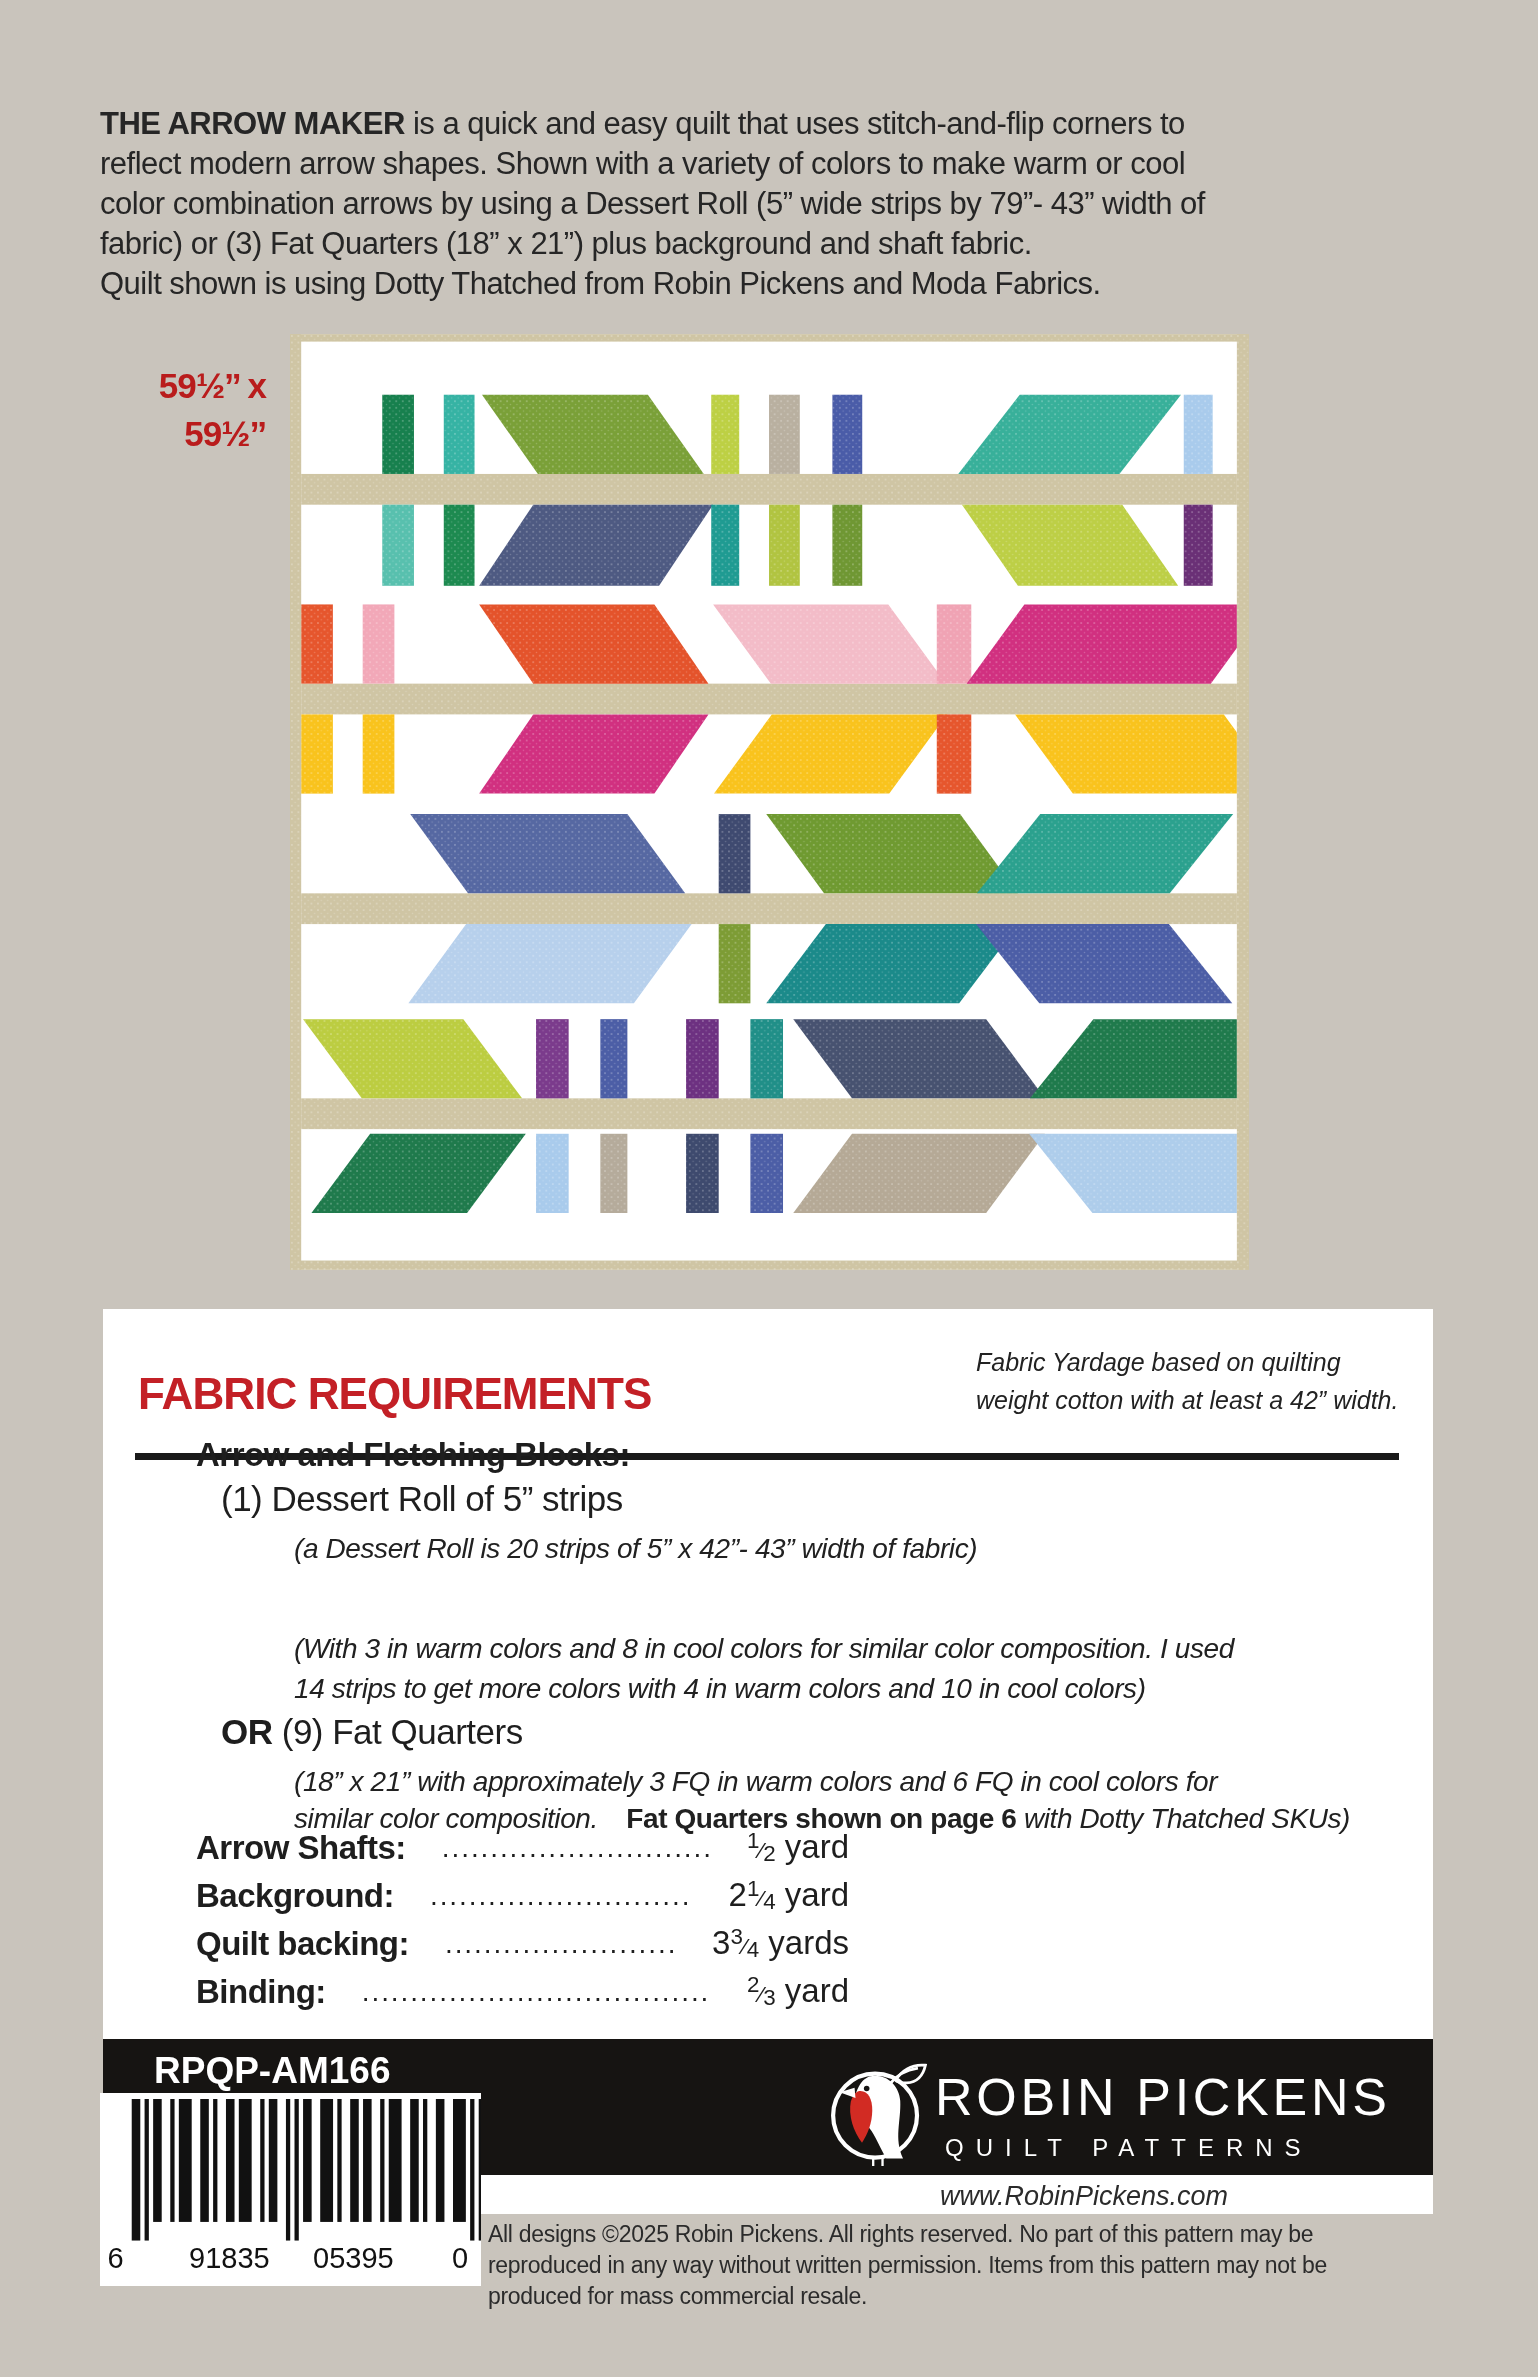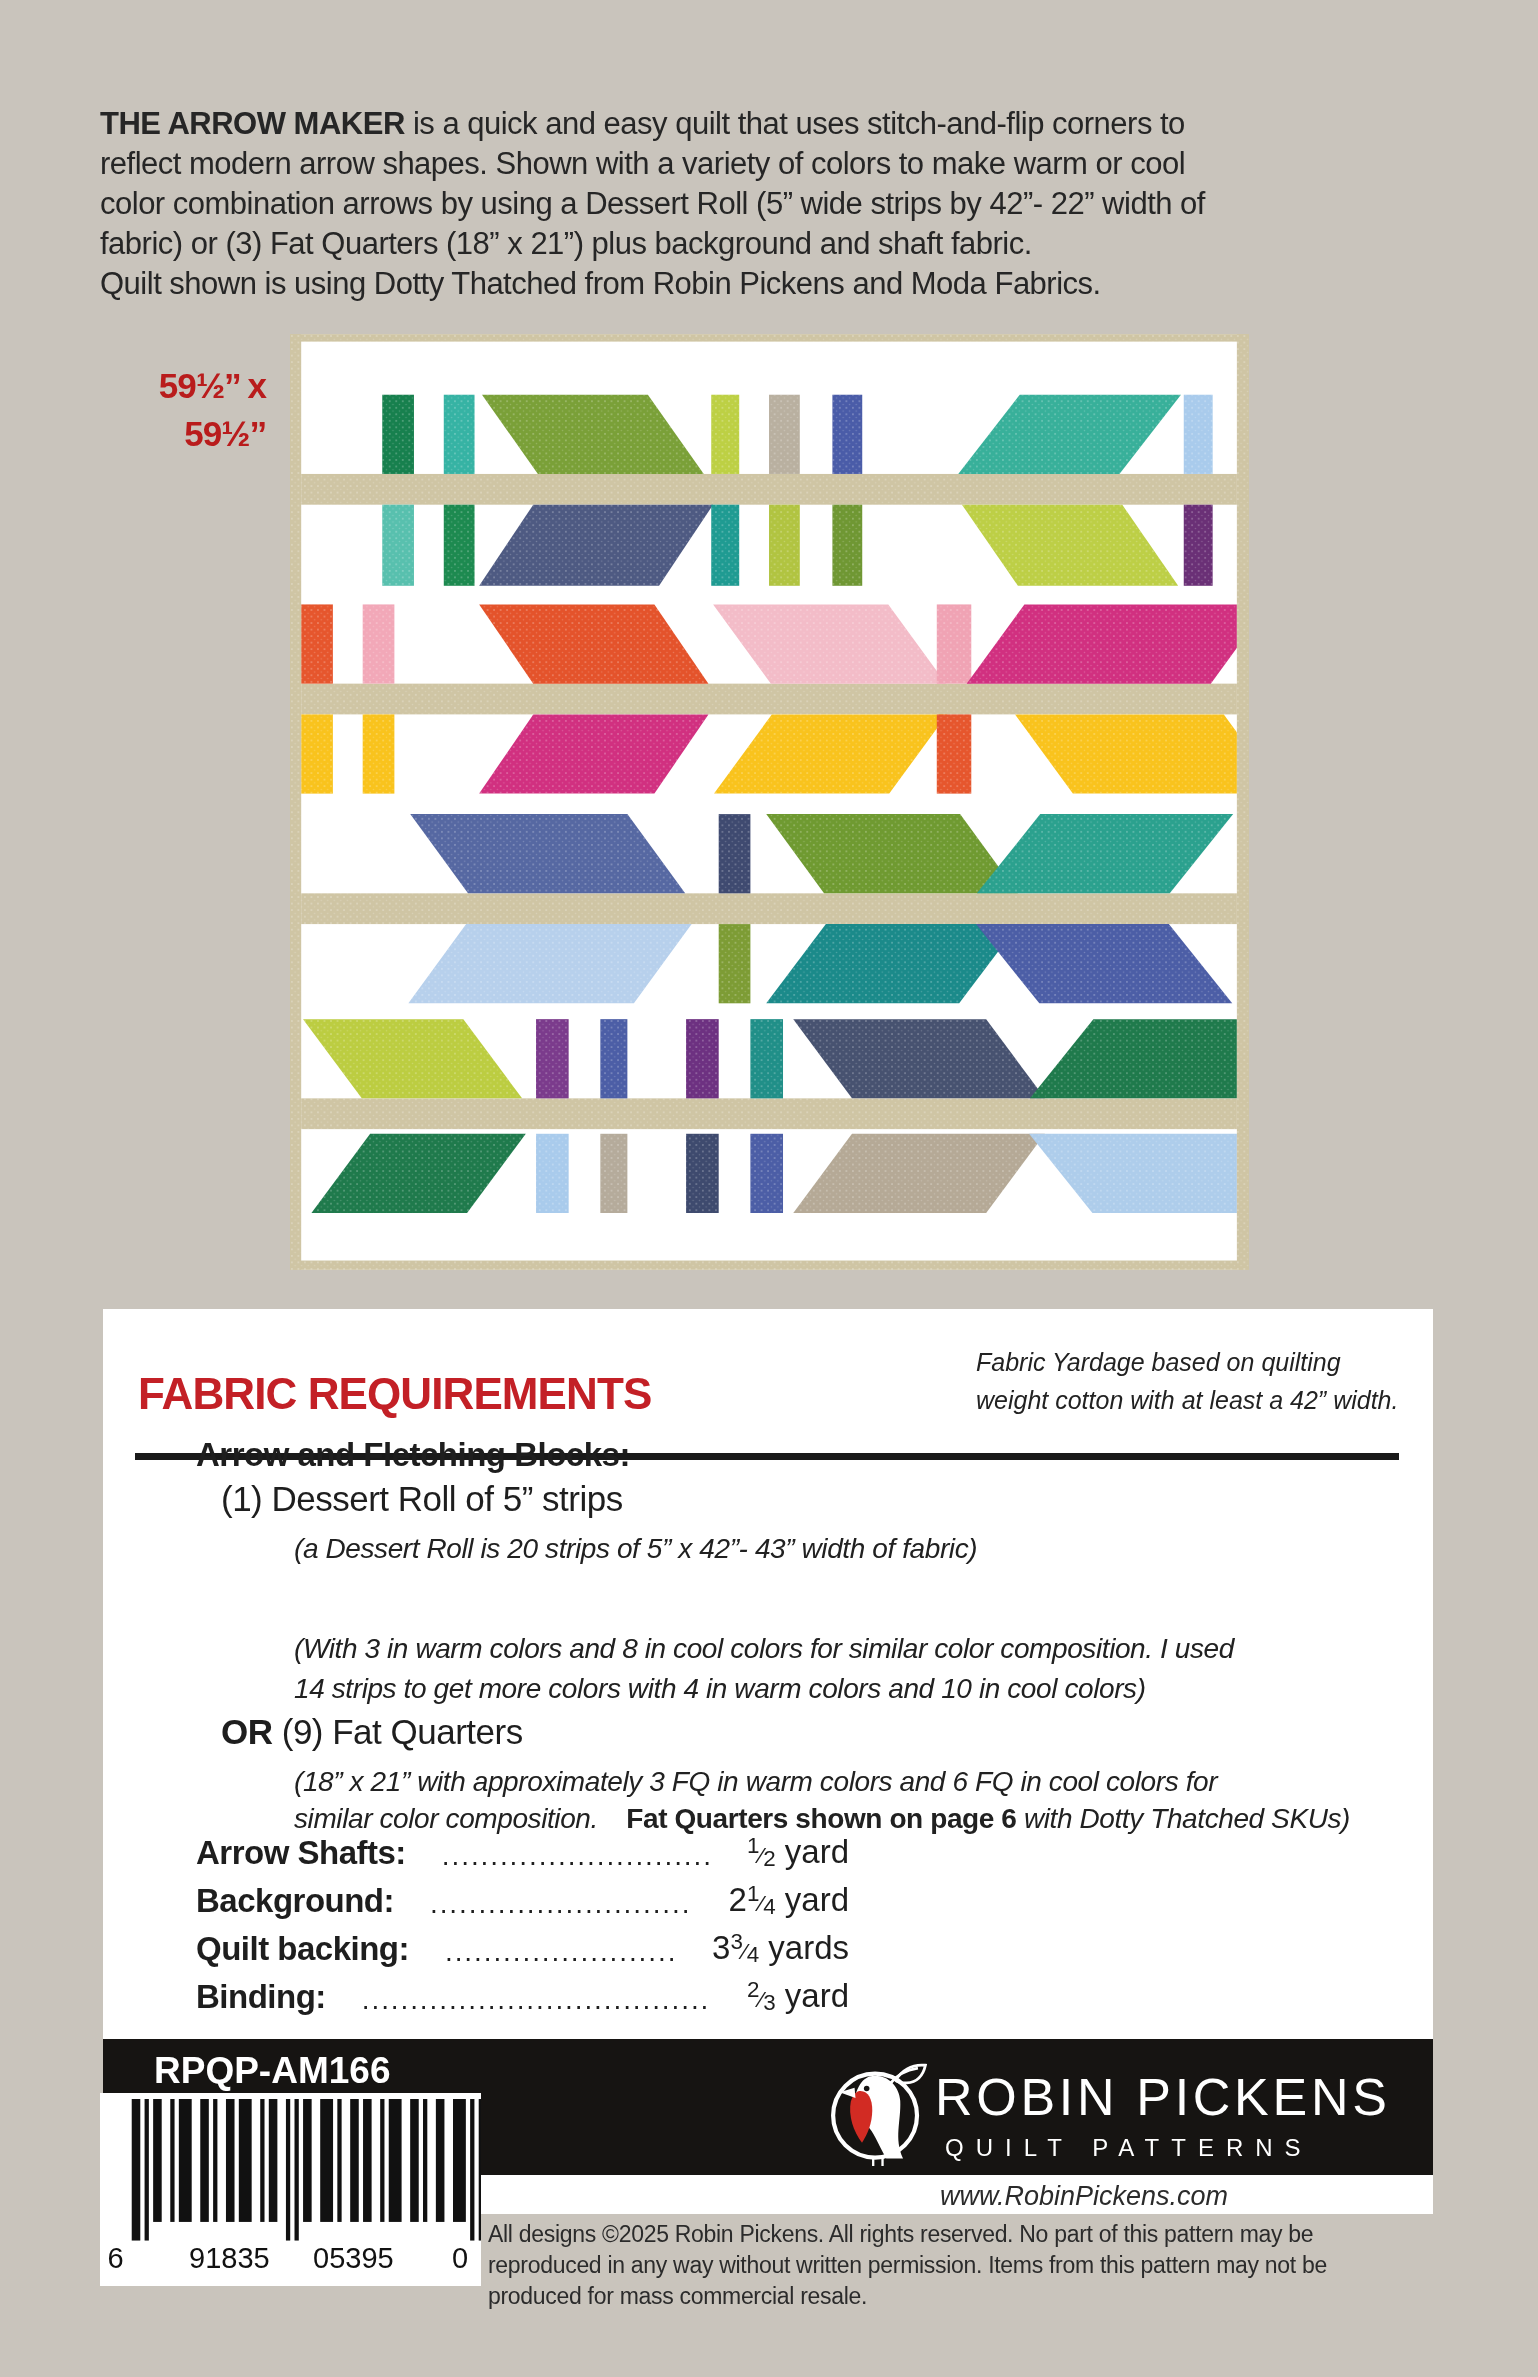--- a/index.html
+++ b/index.html
@@ -22,21 +22,21 @@
   .panel-note{position:absolute;left:873px;top:34px;width:485px;font-size:25px;
               font-style:italic;line-height:38px;color:#222;}
   .rule{position:absolute;left:32px;right:34px;top:144px;height:6.5px;background:#1a1a1a;}
   .pline{position:absolute;white-space:nowrap;}
   .lh1{left:93px;font-size:33px;font-weight:bold;letter-spacing:-0.5px;}
   .lit{left:118px;font-size:35px;letter-spacing:-0.5px;}
   .lit b{font-weight:bold;}
   .lnote{left:191px;font-size:28px;font-style:italic;letter-spacing:-0.4px;color:#212121;}
   .lnote b{font-style:normal;font-weight:bold;margin-left:21px;}
   .yard-rows{position:absolute;left:93px;top:515px;width:653px;}
-  .yrow{display:flex;align-items:flex-end;height:48px;font-size:33px;gap:36px;}
+  .yrow{display:flex;align-items:center;height:48px;font-size:33px;gap:36px;}
   .ylabel{font-weight:bold;letter-spacing:-0.5px;white-space:nowrap;}
   .yleader{flex:1;overflow:hidden;white-space:nowrap;letter-spacing:1.9px;
            font-size:28px;color:#1e1e1e;}
   .yleader::after{content:"..................................................";}
   .yamt{white-space:nowrap;margin-left:1.9px;}
   .nf{display:inline-block;font-size:22.4px;letter-spacing:0;}
   .nf sup{vertical-align:0.45em;font-size:22.4px;}
   .nf sub{vertical-align:-0.15em;font-size:22.4px;}
   
   .blackbar{left:103px;top:2039px;width:1330px;height:136px;background:#161412;}
@@ -57,21 +57,21 @@
         font-style:italic;color:#2b2b2b;}
   .copy{left:488px;top:2219px;width:932px;font-size:23px;line-height:31px;
         letter-spacing:-0.3px;color:#2b2b2b;}
 </style>
 </head>
 <body>
 
 <div class="abs intro">
   <div><b>THE ARROW MAKER</b><span> is a quick and easy quilt that uses stitch-and-flip corners to</span></div>
   <div>reflect modern arrow shapes. Shown with a variety of colors to make warm or cool</div>
-  <div>color combination arrows by using a Dessert Roll (5” wide strips by 42”- 22” width of</div>
+  <div>color combination arrows by using a Dessert Roll (5” wide strips by 79”- 43” width of</div>
   <div>fabric) or (3) Fat Quarters (18” x 21”) plus background and shaft fabric.</div>
   <div>Quilt shown is using Dotty Thatched from Robin Pickens and Moda Fabrics.</div>
 </div>
 
 <div class="abs dims">
   <div>59½’’ x</div>
   <div>59½’’</div>
 </div>
 
 <div class="abs quilt"><svg width="959" height="936" viewBox="0 0 1029 1004">

